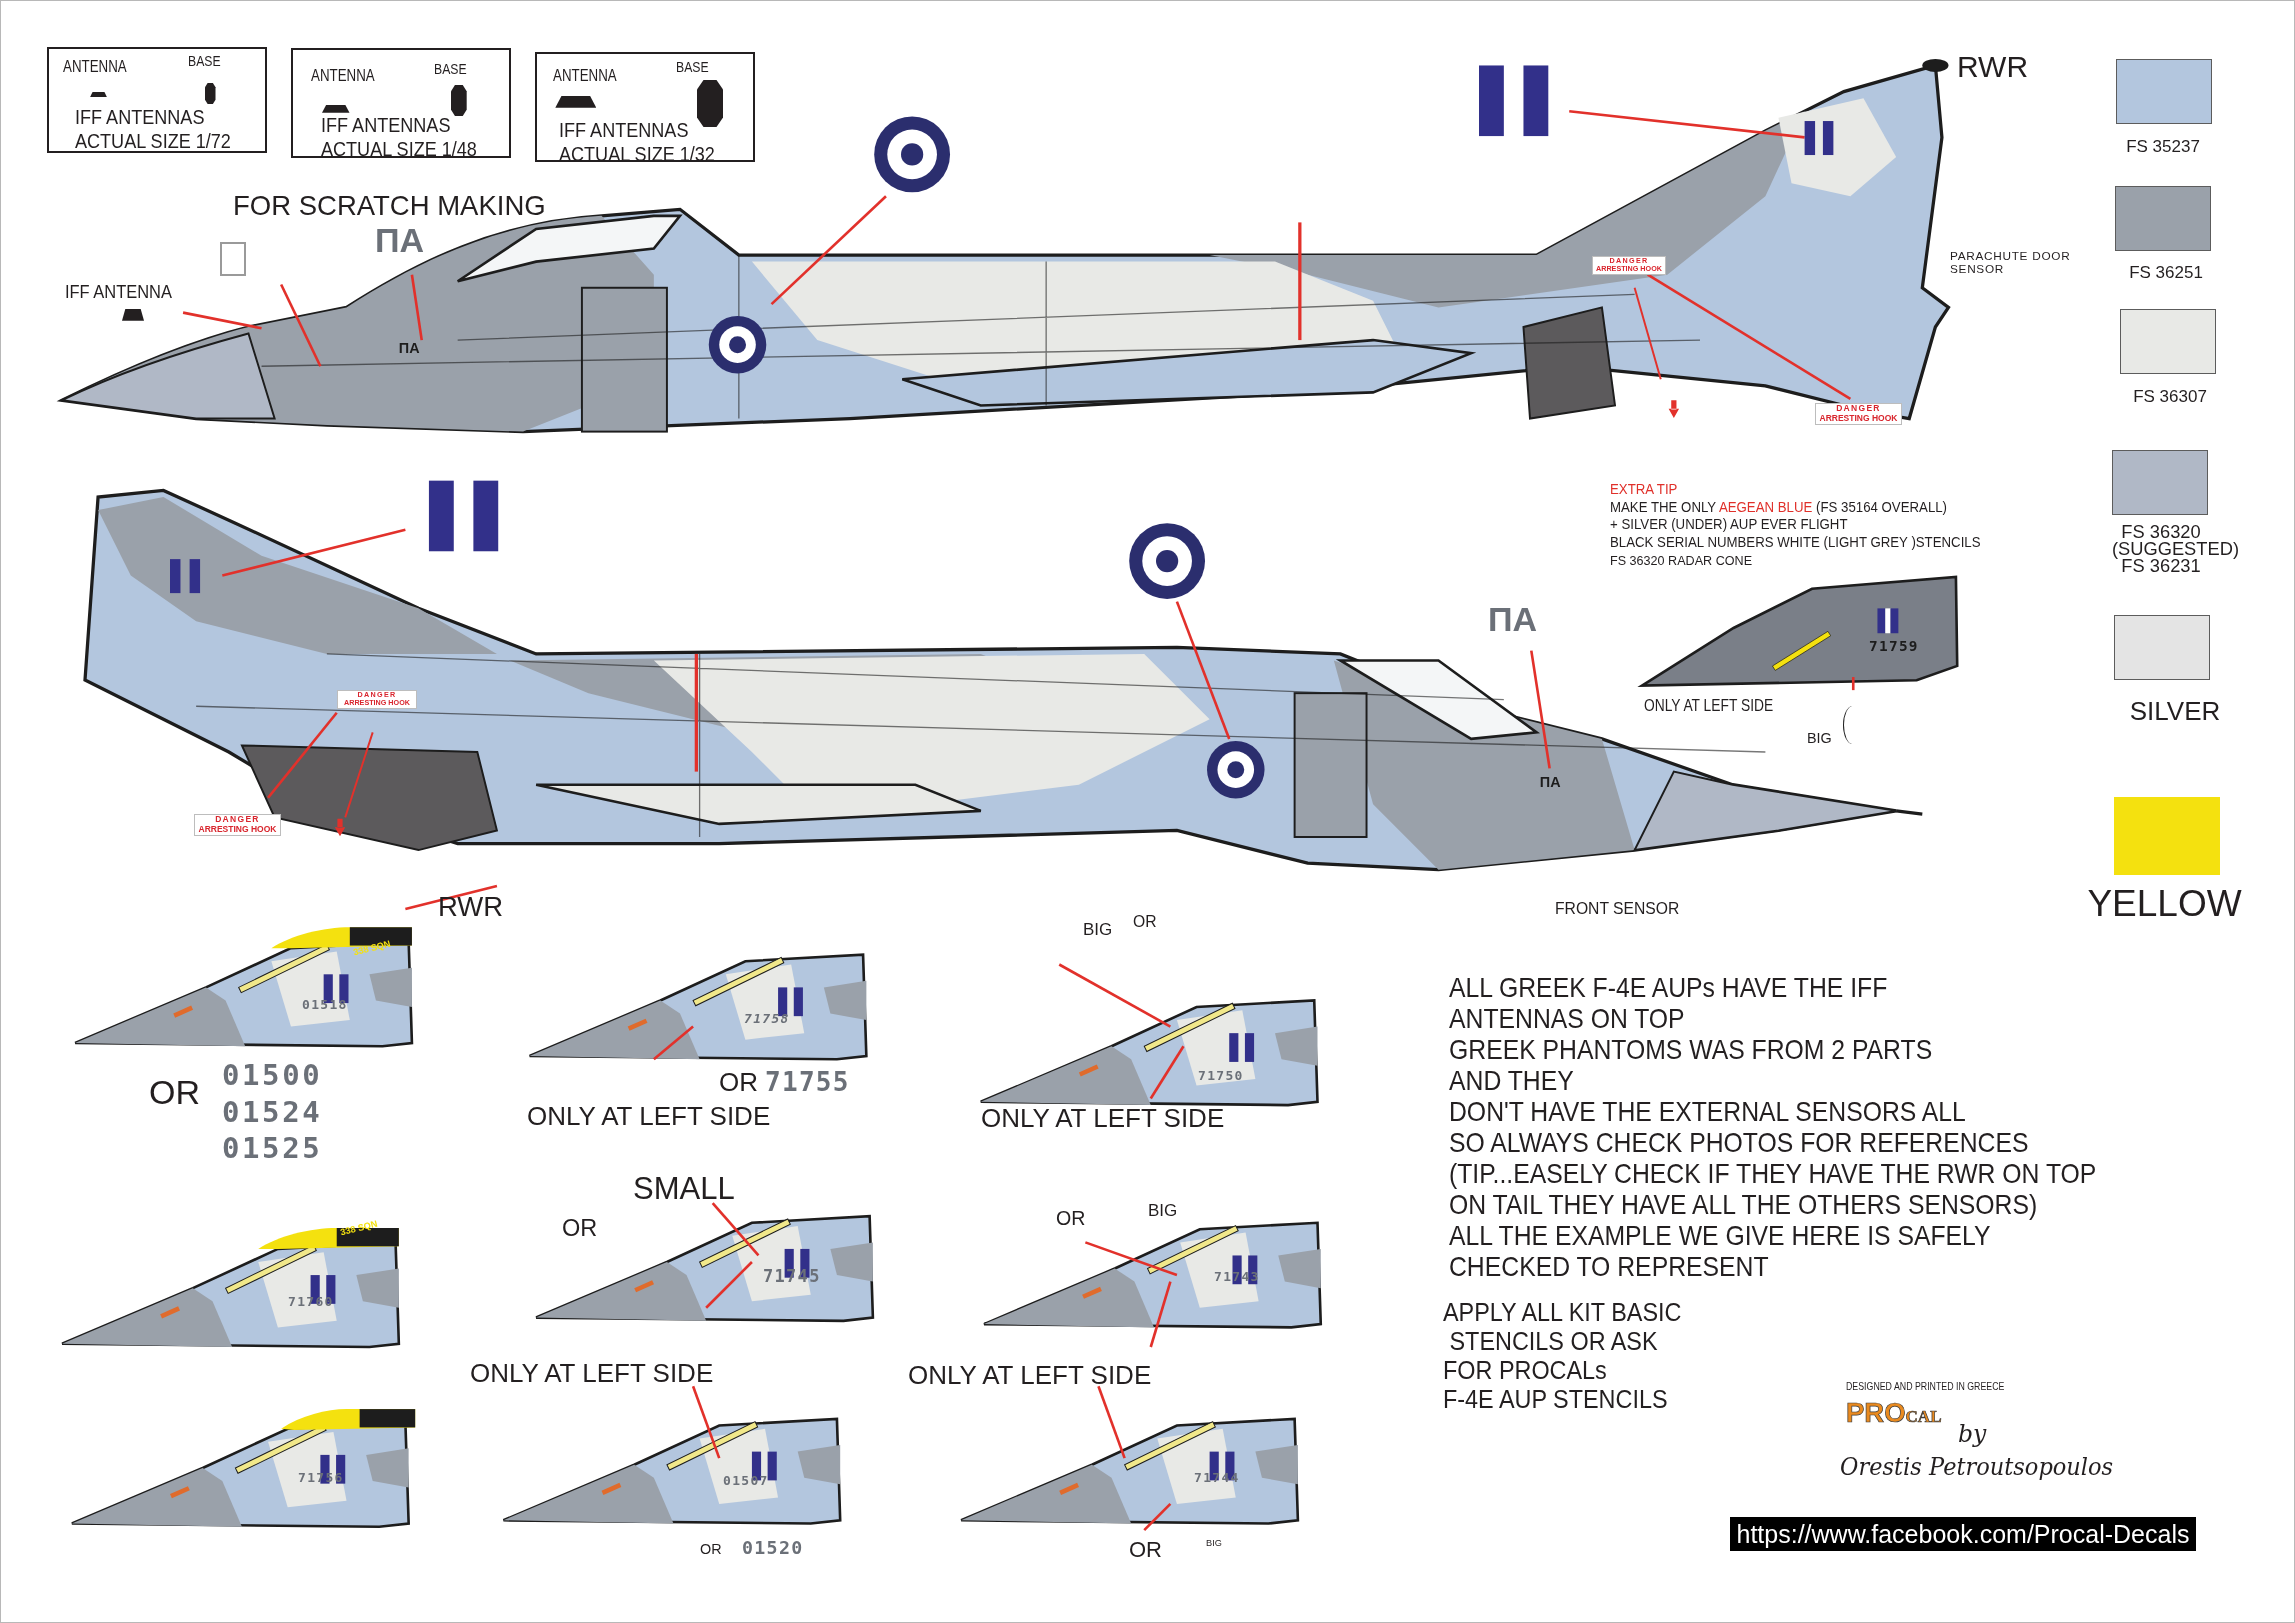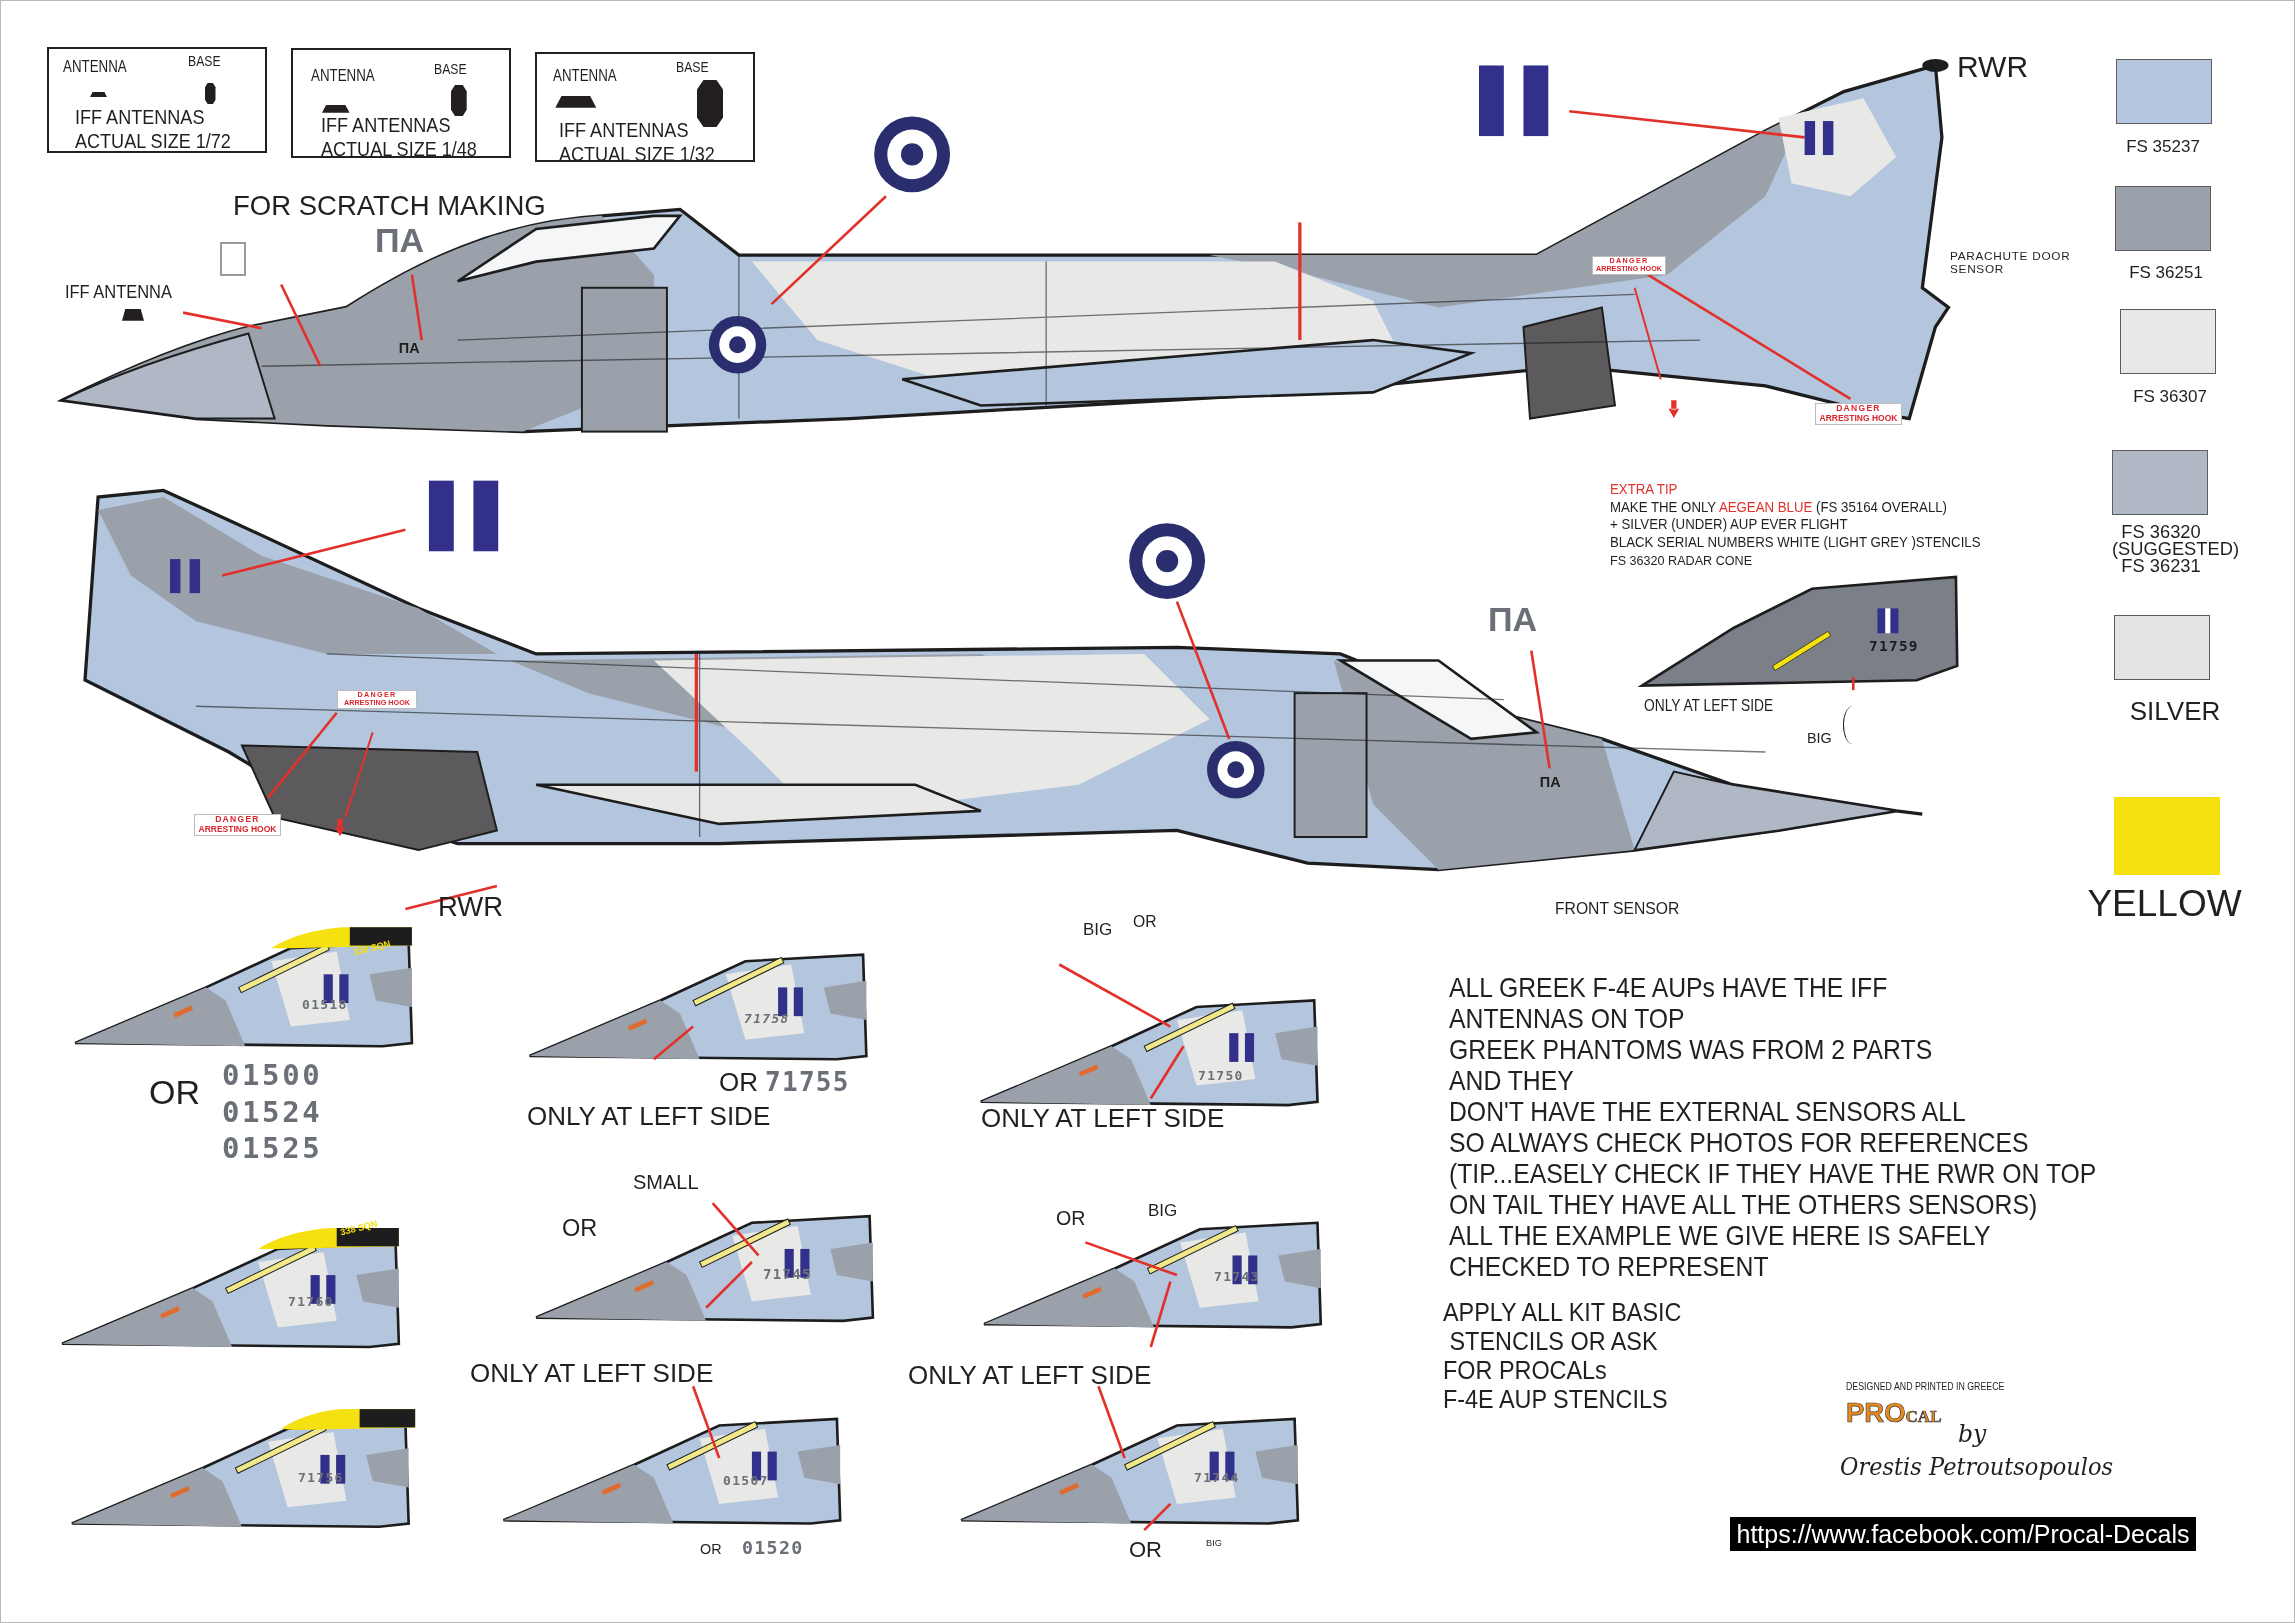--- a/index.html
+++ b/index.html
@@ -347,23 +347,23 @@
 <div class="leftside" style="left:527px;top:1101px;">ONLY AT LEFT SIDE</div>
 
 <div class="abs" style="left:1083px;top:920px;font-size:17px;">BIG</div>
 <div class="abs" style="left:1133px;top:913px;font-size:15.7px;">OR</div>
 <div class="serial" style="left:1198px;top:1036px;font-size:13px;margin-top:32px;">71750</div>
 <div class="leftside" style="left:981px;top:1103px;">ONLY AT LEFT SIDE</div>
 
 <div class="abs" style="left:340px;top:1223px;font-size:9.2px;font-weight:bold;color:#f4e10f;transform:rotate(-14deg);">338 SQN</div>
 <div class="serial" style="left:288px;top:1294px;font-size:13px;">71760</div>
 
-<div class="abs" style="left:633px;top:1171px;font-size:20px;">SMALL</div>
+<div class="abs" style="left:633px;top:1171px;font-size:31px;">SMALL</div>
 <div class="abs" style="left:562px;top:1215px;font-size:23.5px;">OR</div>
-<div class="serial" style="left:763px;top:1266px;font-size:14px;">71745</div>
+<div class="serial" style="left:763px;top:1266px;font-size:17px;">71745</div>
 <div class="leftside" style="left:470px;top:1358px;">ONLY AT LEFT SIDE</div>
 
 <div class="abs" style="left:1056px;top:1207px;font-size:19.6px;">OR</div>
 <div class="abs" style="left:1148px;top:1201px;font-size:17px;">BIG</div>
 <div class="serial" style="left:1214px;top:1269px;font-size:13px;">71743</div>
 <div class="leftside" style="left:908px;top:1360px;">ONLY AT LEFT SIDE</div>
 
 <div class="serial" style="left:298px;top:1470px;font-size:13px;">71756</div>
 
 <div class="serial" style="left:723px;top:1473px;font-size:13px;">01507</div>

